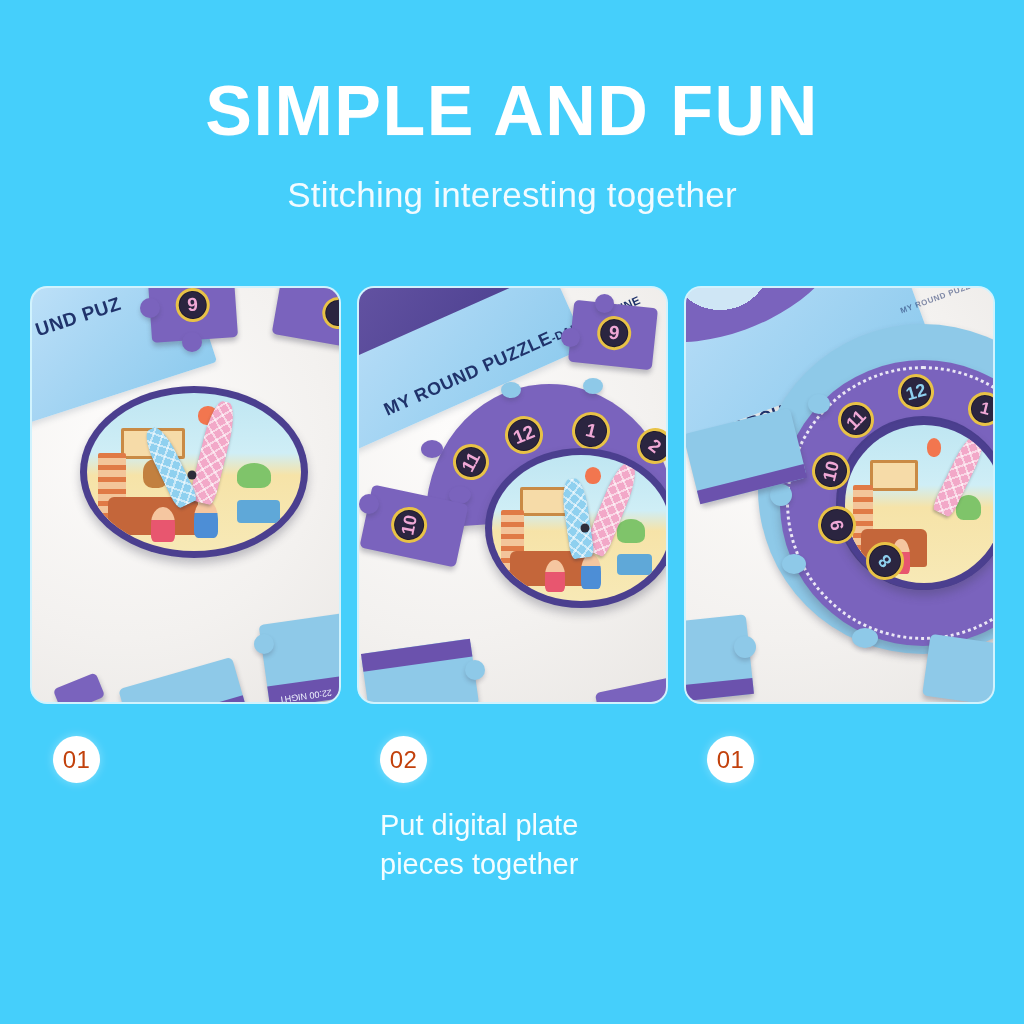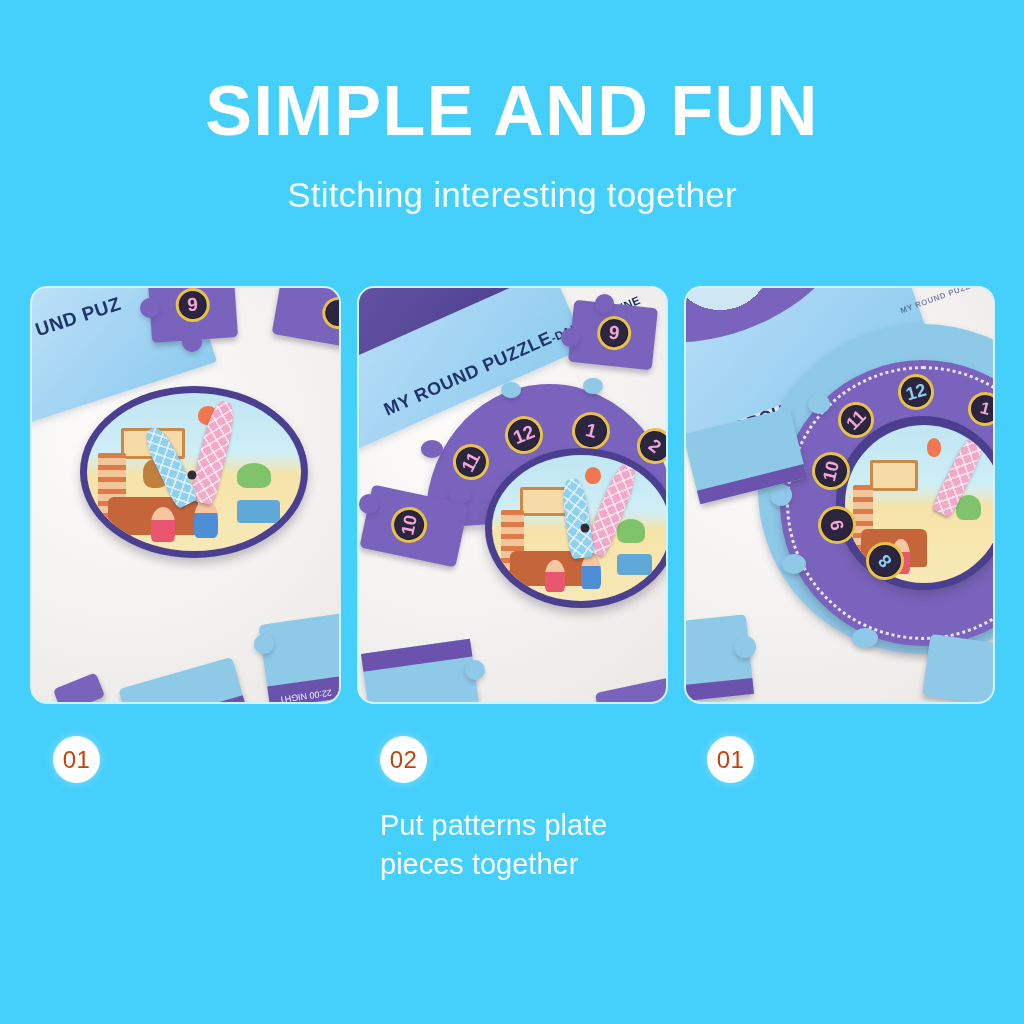--- a/index.html
+++ b/index.html
@@ -439,21 +439,21 @@
   <div class="step">
     <div class="step-badge">
       <span class="step-num">01</span>
     </div>
   </div>
 
   <div class="step">
     <div class="step-badge">
       <span class="step-num">02</span>
     </div>
-    <div class="step-text">Put patterns plate pieces together</div>
+    <div class="step-text">Put digital plate pieces together</div>
   </div>
 
   <div class="step">
     <div class="step-badge">
       <span class="step-num">01</span>
     </div>
   </div>
 </div>
 
 </body></html>

